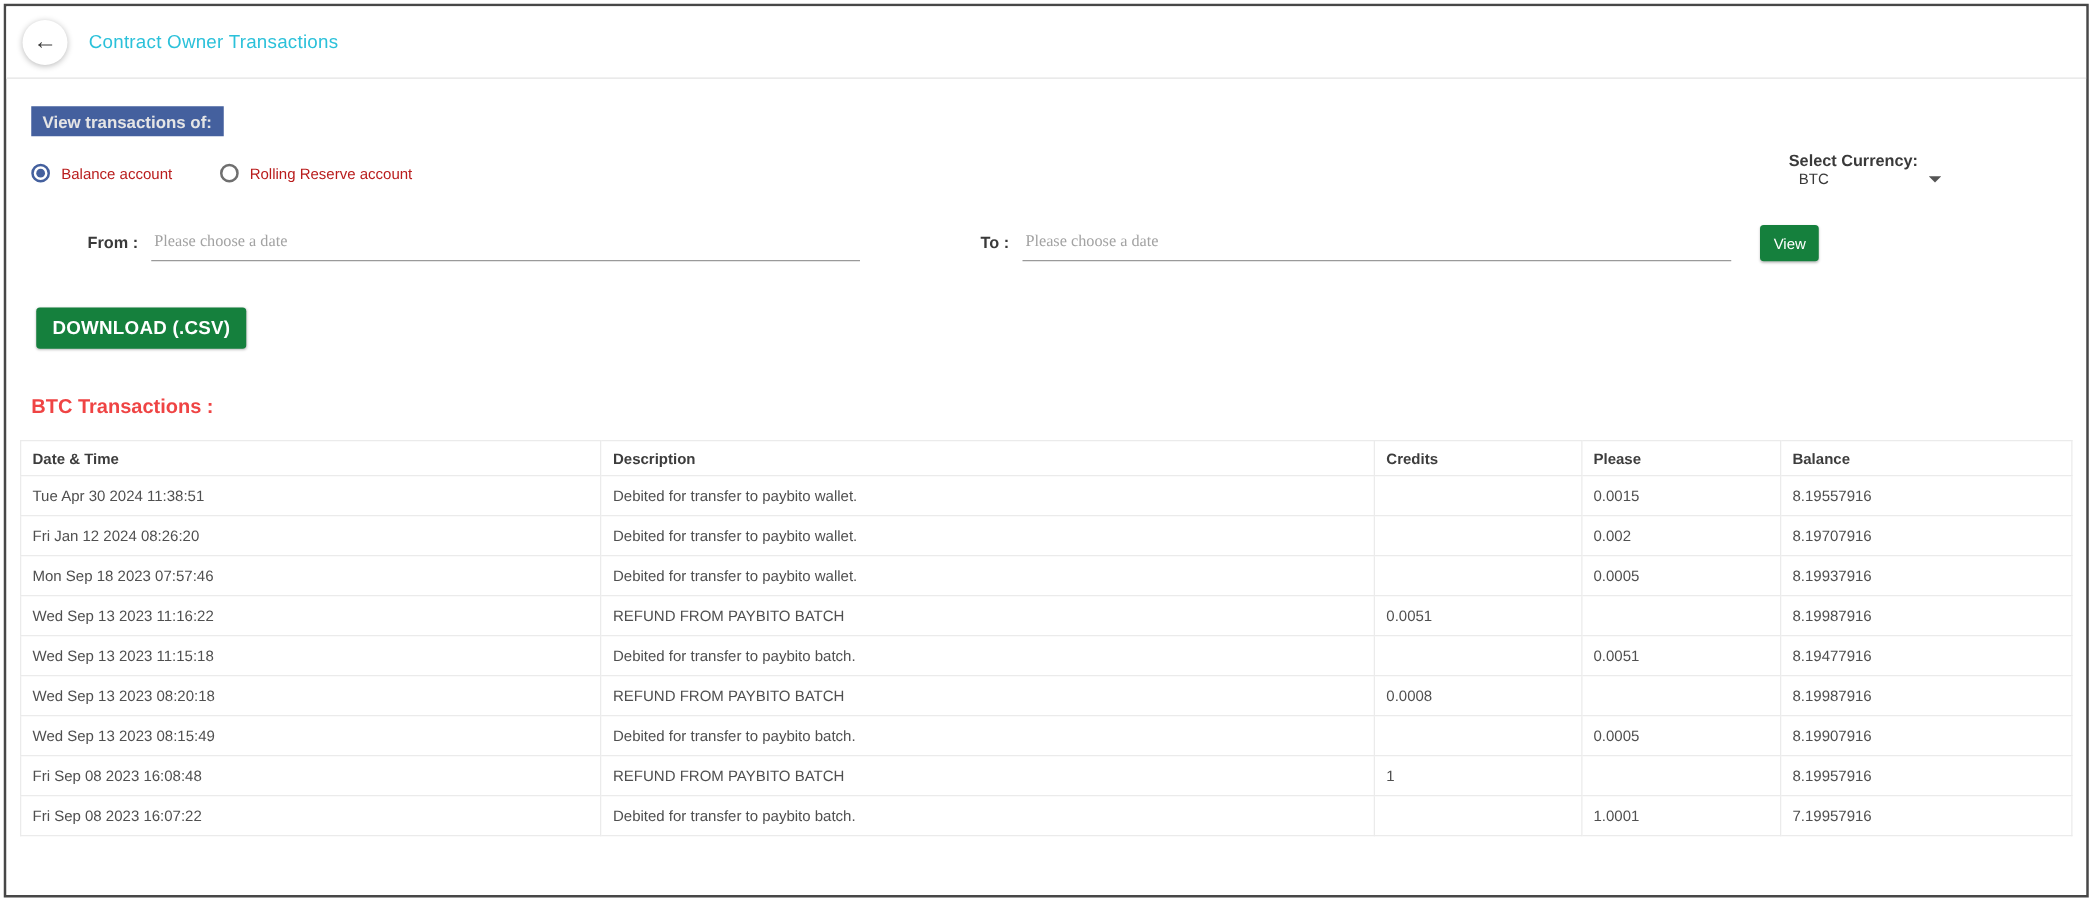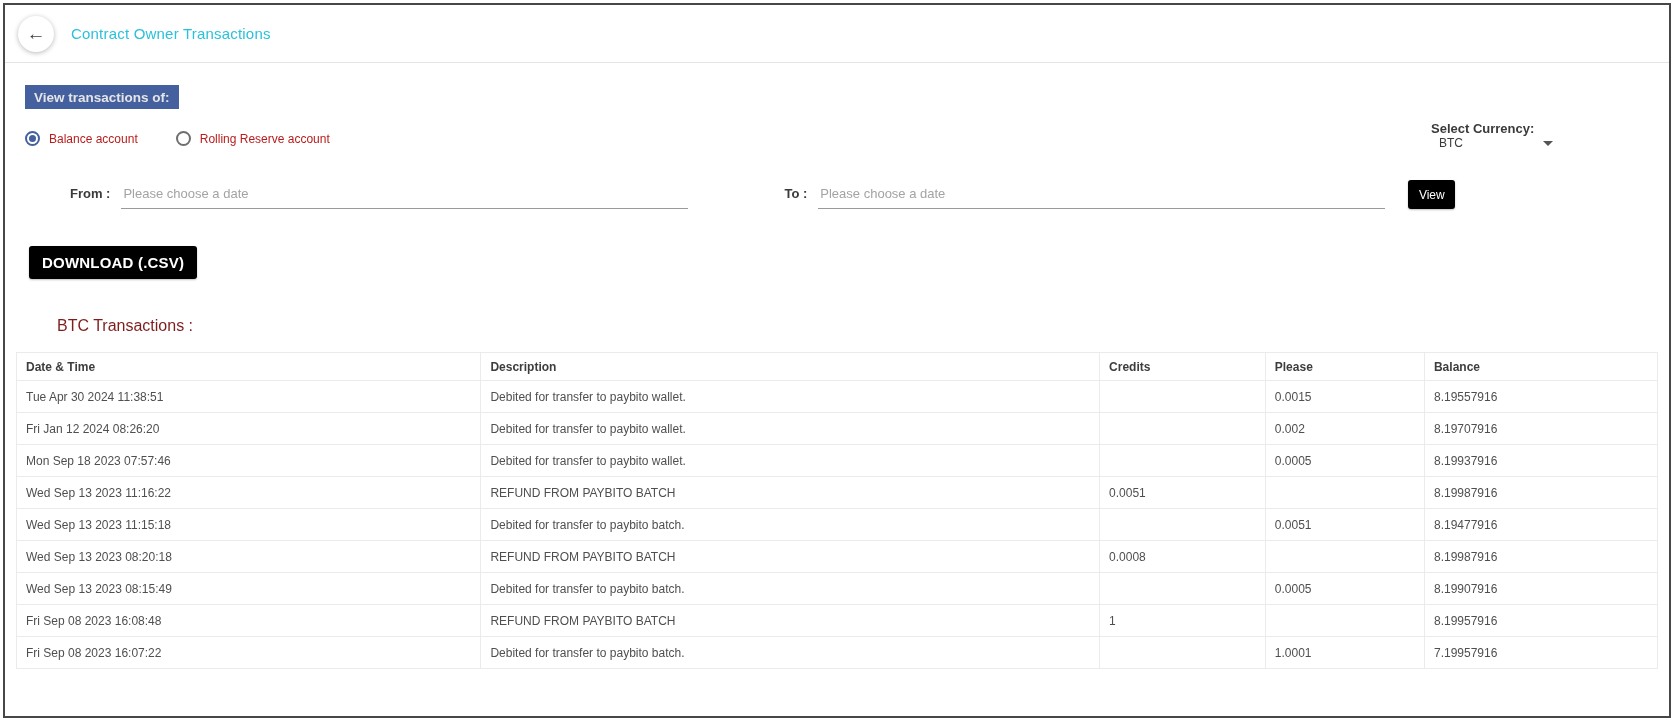--- a/index.html
+++ b/index.html
@@ -82,28 +82,28 @@
   .date-row { display: flex; align-items: flex-end; margin-top: 30px; }
   .date-label { font-size: 13px; font-weight: bold; color: #3a3a3a; padding-bottom: 8px; white-space: nowrap; }
   .from-label { margin-left: 45px; }
   .to-label { margin-left: 96px; }
   .date-input {
     border: none; outline: none;
     border-bottom: 1px solid #9a9a9a;
     width: 567px;
     margin-left: 11px;
     font-size: 13px;
-    font-family: Liberation Sans, sans-serif;
+    font-family: Liberation Serif, serif;
     color: #555;
     padding: 5px 2px 7px 2px;
     background: transparent;
   }
   .date-input::placeholder { color: #a3a3a3; opacity: 1; }
   .btn-indigo {
-    background: #000000; color: #fff; border: none;
+    background: #15803d; color: #fff; border: none;
     font-family: "Liberation Sans", sans-serif;
     cursor: pointer; border-radius: 3px;
     box-shadow: 0 1px 2px rgba(0,0,0,0.25);
   }
   .view-btn {
     margin-left: 23px;
     width: 47px; height: 29px;
     font-size: 12px;
   }
   .download-btn {
@@ -111,24 +111,23 @@
     margin-left: 4px;
     padding: 8px 13px;
     font-size: 15px;
     font-weight: bold;
     letter-spacing: .2px;
   }
   
   .tx-heading {
     margin-top: 38px;
     font-size: 16px;
-    font-weight: normal;
-    color: #7f1d1d;
+    font-weight: bold;
+    color: #ef4444;
     padding-left: 0px;
-    margin-left: 32px;
   }
   .table-wrap { padding: 0 11px; }
   table.tx {
     margin-top: 17px;
     width: 100%;
     border-collapse: collapse;
     font-size: 12px;
     table-layout: fixed;
   }
   table.tx th, table.tx td {

